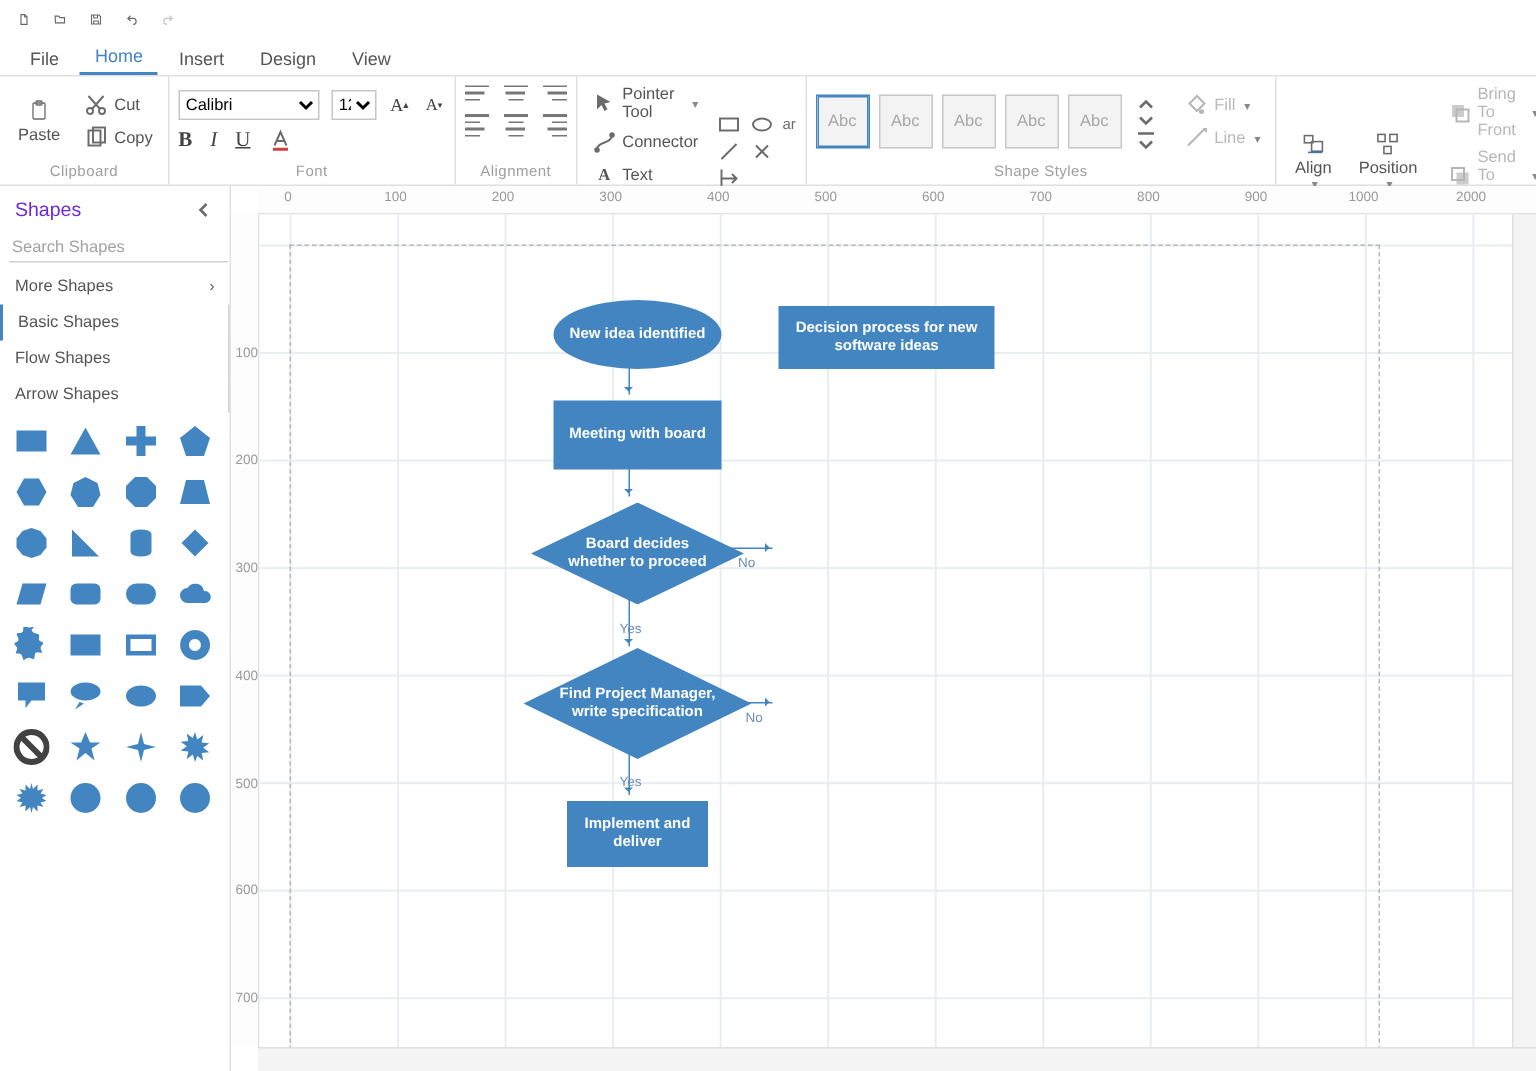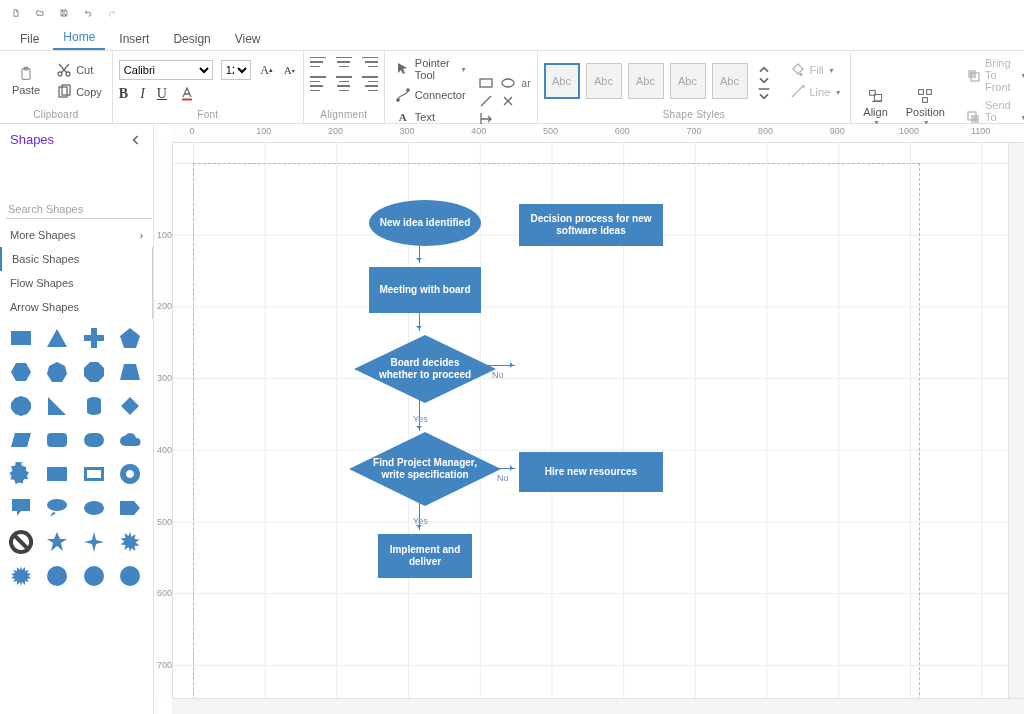--- a/index.html
+++ b/index.html
@@ -58,21 +58,21 @@
   .miniline.s{width:10px;}
   .miniline.m{width:13px;}
   .alignset{display:flex;flex-direction:column;gap:6px;}
   .alignrow{display:flex;gap:10px;}
   .alignicon{display:flex;flex-direction:column;width:16px;cursor:default;}
 
   
   .workspace{flex:1;display:flex;min-height:0;}
   .sidebar{width:153px;border-right:1px solid var(--panel-border);display:flex;flex-direction:column;background:#fff;}
   .panel-title{display:flex;align-items:flex-start;justify-content:space-between;padding:8px 10px;font-size:13px;color:#6d28d9;}
-  .search-row{display:flex;align-items:center;gap:20px;padding:0 6px 4px 6px;margin-top:44px;}
+  .search-row{display:flex;align-items:center;gap:20px;padding:0 6px 4px 6px;}
   .search-row input{flex:1;border:none;border-bottom:1px solid #cfcfcf;font-size:11px;padding:3px 2px;outline:none;}
   .search-row input::placeholder{color:#a2a2a2;}
   .more-row, .cat-row{display:flex;align-items:center;justify-content:space-between;padding:6px 10px;font-size:11px;color:#555;cursor:default;}
   .cat-row{border-right:1px solid #cfcfcf;}
   .cat-row.active{border-left:2px solid var(--accent);background:#fff;}
   .shape-grid{flex:1;padding:6px 8px;display:grid;grid-template-columns:repeat(4,1fr);gap:8px;align-content:start;overflow:hidden;}
   .shp{width:26px;height:26px;display:flex;align-items:center;justify-content:center;}
   .shp svg{width:24px;height:24px;fill:var(--accent);}
 
   
@@ -639,21 +639,21 @@
         <span style="left: 91.7px;">100</span>
         <span style="left: 163.4px;">200</span>
         <span style="left: 235.1px;">300</span>
         <span style="left: 306.8px;">400</span>
         <span style="left: 378.5px;">500</span>
         <span style="left: 450.2px;">600</span>
         <span style="left: 521.9px;">700</span>
         <span style="left: 593.6px;">800</span>
         <span style="left: 665.3px;">900</span>
         <span style="left: 737px;">1000</span>
-        <span style="left: 808.7px;">1100</span>
+        <span style="left: 808.7px;">2000</span>
       </div>
     <div class="canvas-row">
       <div class="ruler-v" id="ruler-v">
           <span style="top: 91.7px;">100</span>
           <span style="top: 163.4px;">200</span>
           <span style="top: 235.1px;">300</span>
           <span style="top: 306.8px;">400</span>
           <span style="top: 378.5px;">500</span>
           <span style="top: 450.2px;">600</span>
           <span style="top: 521.9px;">700</span>
@@ -668,21 +668,20 @@
                 <div class="diamond-bg"></div>
                 <div class="diamond-txt">Board decides whether to proceed</div>
               </div>
             </div>
             <div class="node diamond" style="left: 155px; top: 268px; width: 140px; height: 66px;">
               <div class="diamond-body">
                 <div class="diamond-bg"></div>
                 <div class="diamond-txt">Find Project Manager, write specification</div>
               </div>
             </div>
-            <div class="node rect" style="left: 325px; top: 288px; width: 132px; height: 32px;">Hire new resources</div>
             <div class="node rect" style="left: 184px; top: 370px; width: 82px; height: 36px;">Implement and deliver</div>
             <div class="node rect" style="left: 325px; top: 40px; width: 132px; height: 34px;">Decision process for new software ideas</div>
             <div class="arrow-v" style="left: 225px; top: 74px; height: 25px;"></div>
             <div class="arrow-v" style="left: 225px; top: 141px; height: 26px;"></div>
             <div class="arrow-v" style="left: 225px; top: 231px; height: 36px;"></div>
             <div class="arrow-v" style="left: 225px; top: 337px; height: 29px;"></div>
             <div class="arrow-h" style="top: 201px; left: 290px; width: 31px;"></div>
             <div class="arrow-h" style="top: 304px; left: 295px; width: 26px;"></div>
             <div class="lbl" style="left: 298px; top: 206px;">No</div>
             <div class="lbl" style="left: 219px; top: 250px;">Yes</div>

